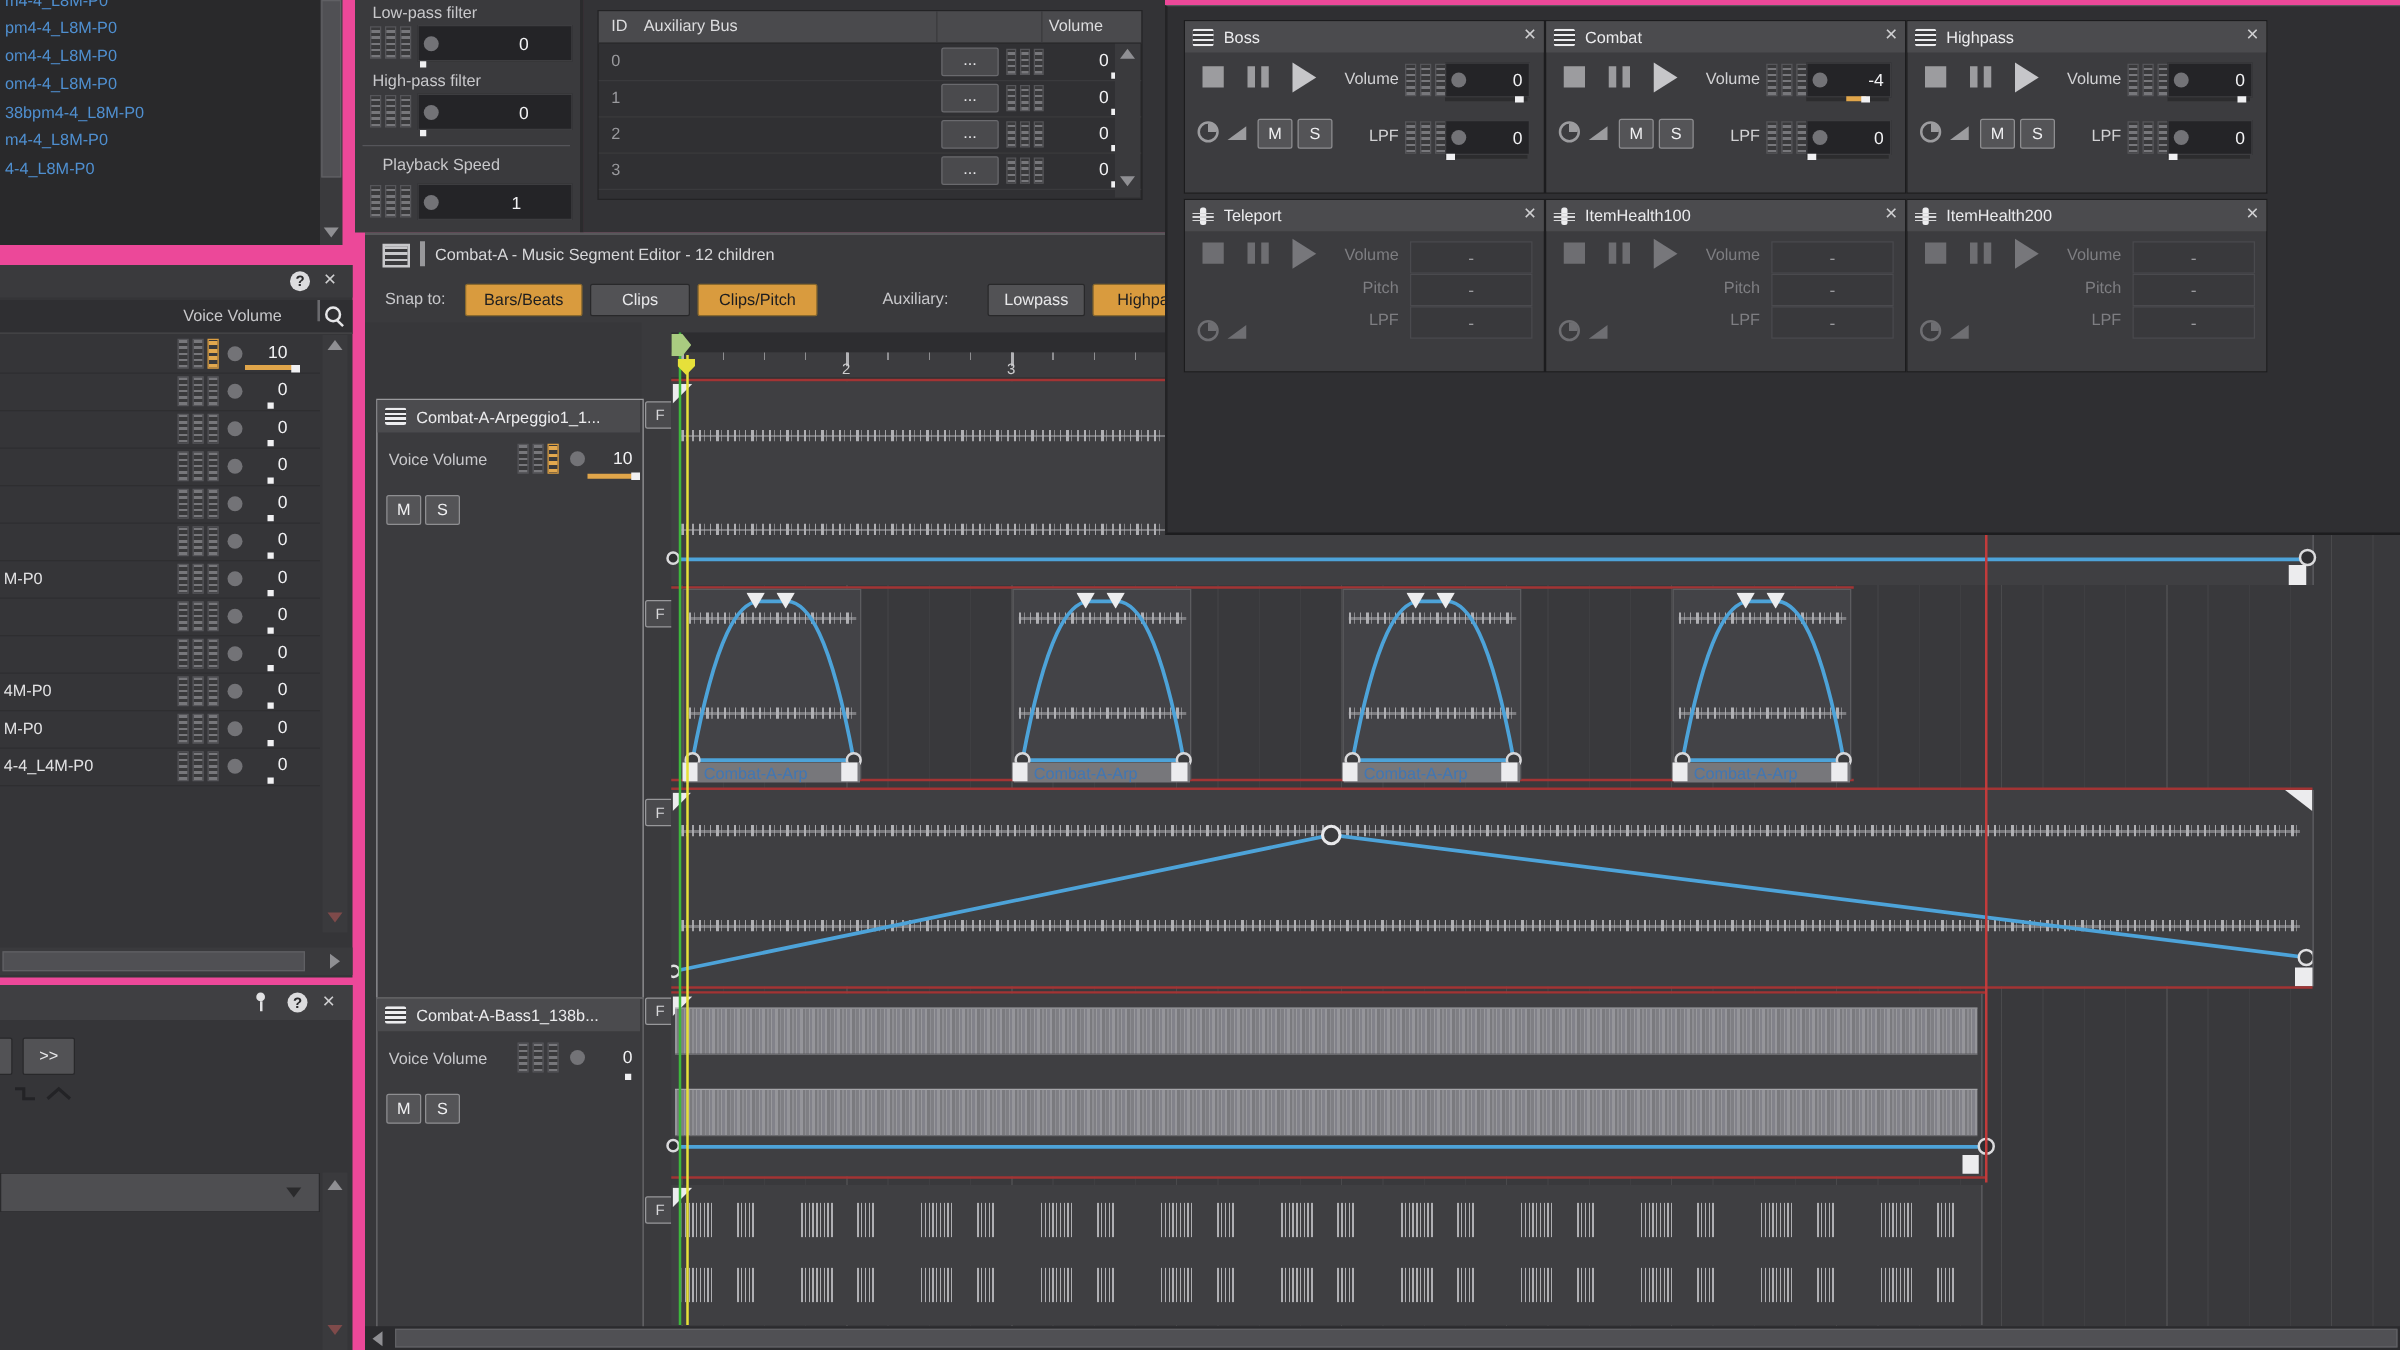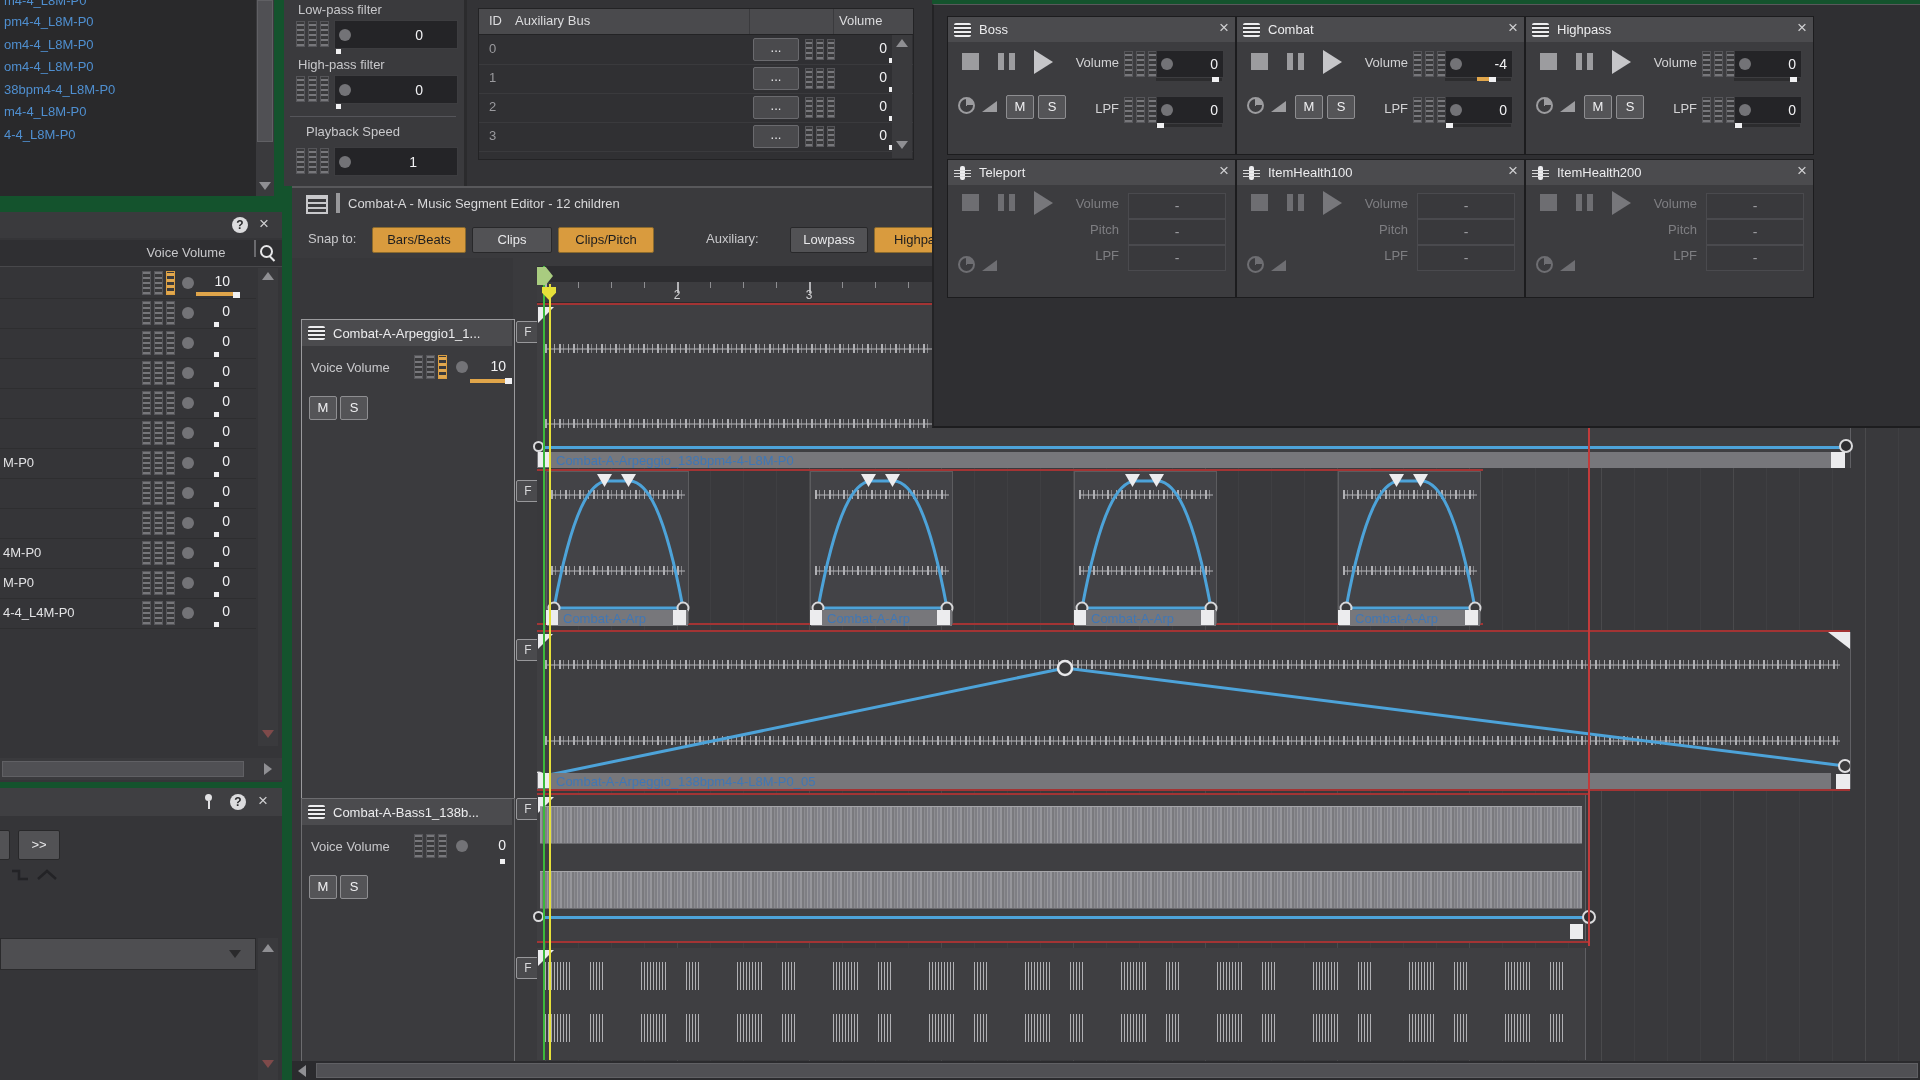--- a/index.html
+++ b/index.html
@@ -1,16 +1,16 @@
 <!DOCTYPE html>
 <html><head>
 <meta charset="utf-8">
 <style>
   html,body{margin:0;padding:0;background:#2a2a2c;}
-  #root{position:relative;width:1920px;height:1080px;background:#14532d;overflow:hidden;
+  #root{position:relative;width:1920px;height:1080px;background:#ec4899;overflow:hidden;
         font-family:"Liberation Sans",sans-serif;color:#d8d8da;font-size:13px;}
   .abs{position:absolute;}
   
   .panel{position:absolute;background:#353538;}
   .tb-x{color:#cfcfd1;font-size:17px;line-height:14px;cursor:pointer;}
   .helpq{width:16px;height:16px;border-radius:50%;background:#dcdcde;color:#2a2a2c;
          font-size:12px;font-weight:bold;text-align:center;line-height:16px;}
   .strips{position:absolute;display:flex;gap:3px;}
   .strips i{width:7px;height:24px;border:1px solid #56565a;
             background:repeating-linear-gradient(0deg,#77777b 0 2px,#39393b 2px 5px);}
@@ -486,24 +486,20 @@
     <span class="ticknum" style="left:272px;top:6px">3</span>
   </div>
 
   <div class="clipbg" style="left:537px;top:305px;width:1313px;height:163px"></div>
   <div class="redline" style="left:537px;top:303px;width:1313px"></div>
   <div class="fade-tl" style="left:538px;top:307px"></div>
   <div class="dashrow" style="left:545px;top:344px;width:1295px"></div>
   <div class="dashrow" style="left:545px;top:419px;width:1295px"></div>
   <div class="blueline" style="left:537px;top:446px;width:1308px"></div>
   <div class="envcirc" style="left:533px;top:441px;width:7px;height:7px"></div>
-  <div class="labelstrip" style="left: 537px;top:452px;width:1294px">
-    <span class="wsq" style="left:1px;top:0;width:12px;height:15px"></span>
-    <span class="cliplabel">Combat-A-Arpeggio_138bpm4-4-L8M-P0</span>
-  </div>
   <div class="envcirc" style="left:1839px;top:439px;width:10px;height:10px"></div>
   <div class="wsq" style="left:1831px;top:452px;width:14px;height:16px"></div>
 
   <div class="redline" style="left:537px;top:469px;width:946px"></div>
   <div class="redline" style="left:537px;top:623px;width:946px"></div>
 
   <div class="abs" style="left:546px;top:471px;width:143px;height:153px;background:#434347;border:1px solid #5c5c5f;box-sizing:border-box">
     <div class="dashrow" style="left:4px;top:18px;width:134px"></div>
     <div class="dashrow" style="left:4px;top:94px;width:134px"></div>
     <svg width="143" height="153" style="position:absolute;left:0;top:0">
@@ -580,24 +576,20 @@
   <div class="fade-tl" style="left:538px;top:634px;width:15px;height:15px"></div>
   <div class="fade-tr" style="left:1828px;top:632px"></div>
   <div class="dashrow" style="left:545px;top:660px;width:1295px"></div>
   <div class="dashrow" style="left:545px;top:736px;width:1295px"></div>
   <svg width="1313" height="157" style="position:absolute;left:537px;top:632px">
     <polyline points="2,145 528,36 1308,134" fill="none" stroke="#4da3d9" stroke-width="3"></polyline>
     <circle cx="2" cy="145" r="4.5" fill="#3b3b3d" stroke="#e0e0e2" stroke-width="2"></circle>
     <circle cx="528" cy="36" r="7" fill="#3b3b3d" stroke="#e8e8ea" stroke-width="2.5"></circle>
     <circle cx="1308" cy="134" r="6" fill="#3b3b3d" stroke="#e0e0e2" stroke-width="2"></circle>
   </svg>
-  <div class="labelstrip" style="left:537px;top:773px;width:1294px">
-    <span class="wsq" style="left:1px;top:0;width:12px;height:15px"></span>
-    <span class="cliplabel">Combat-A-Arpeggio_138bpm4-4-L8M-P0_05</span>
-  </div>
   <div class="wsq" style="left:1836px;top:774px;width:14px;height:15px"></div>
   <div class="redline" style="left:537px;top:789px;width:1313px"></div>
 
   <div class="redline" style="left:537px;top:793px;width:1052px"></div>
   <div class="clipbg" style="left:537px;top:795px;width:1048px;height:146px"></div>
   <div class="fade-tl" style="left:538px;top:797px"></div>
   <div class="denseband" style="left:540px;top:806px;width:1042px"></div>
   <div class="denseband" style="left:540px;top:871px;width:1042px"></div>
   <div class="blueline" style="left:537px;top:916px;width:1048px"></div>
   <div class="envcirc" style="left:533px;top:911px;width:7px;height:7px"></div>

